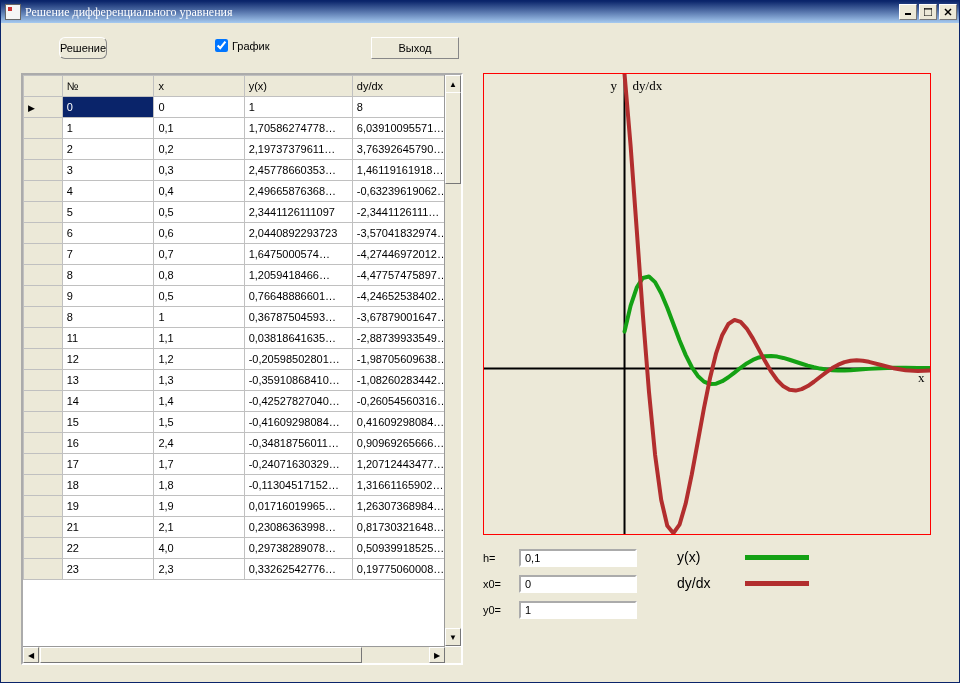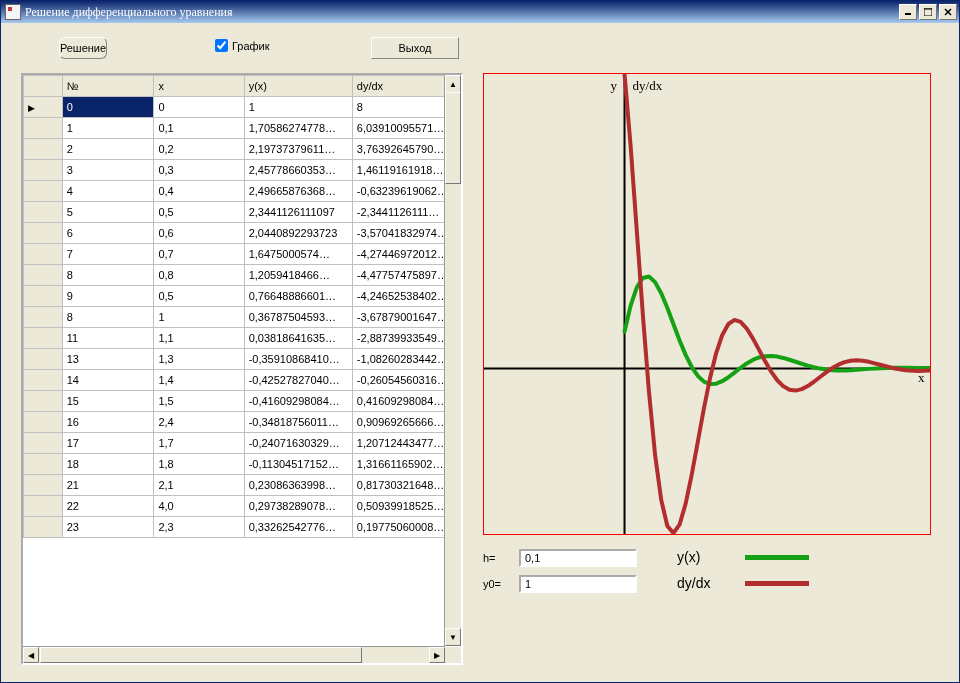--- a/index.html
+++ b/index.html
@@ -179,20 +179,27 @@
               </tr>
               <tr>
                 <td class="rowhead"></td>
                 <td class="c1">11</td>
                 <td>1,1</td>
                 <td>0,03818641635…</td>
                 <td>-2,88739933549…</td>
               </tr>
               <tr>
                 <td class="rowhead"></td>
+                <td class="c1">12</td>
+                <td>1,2</td>
+                <td>-0,20598502801…</td>
+                <td>-1,98705609638…</td>
+              </tr>
+              <tr>
+                <td class="rowhead"></td>
                 <td class="c1">13</td>
                 <td>1,3</td>
                 <td>-0,35910868410…</td>
                 <td>-1,08260283442…</td>
               </tr>
               <tr>
                 <td class="rowhead"></td>
                 <td class="c1">14</td>
                 <td>1,4</td>
                 <td>-0,42527827040…</td>
@@ -218,20 +225,27 @@
                 <td>1,7</td>
                 <td>-0,24071630329…</td>
                 <td>1,20712443477…</td>
               </tr>
               <tr>
                 <td class="rowhead"></td>
                 <td class="c1">18</td>
                 <td>1,8</td>
                 <td>-0,11304517152…</td>
                 <td>1,31661165902…</td>
+              </tr>
+              <tr>
+                <td class="rowhead"></td>
+                <td class="c1">19</td>
+                <td>1,9</td>
+                <td>0,01716019965…</td>
+                <td>1,26307368984…</td>
               </tr>
               <tr>
                 <td class="rowhead"></td>
                 <td class="c1">21</td>
                 <td>2,1</td>
                 <td>0,23086363998…</td>
                 <td>0,81730321648…</td>
               </tr>
               <tr>
                 <td class="rowhead"></td>
@@ -274,20 +288,24 @@
               <path d="M140.52054794520546 0 L146.63013698630135 72.16480000000001 L152.73972602739724 155.88480000000004 L158.84931506849315 240.6352 L164.95890410958904 317.6576 L171.06849315068493 380.6592 L177.17808219178082 425.776 L183.28767123287673 451.6832 L189.3972602739726 459.1904 L195.50684931506848 450.6896 L201.61643835616437 429.7872 L207.72602739726025 400.6416 L213.83561643835617 367.52160000000003 L219.94520547945206 334.25440000000003 L226.05479452054794 304.00480000000005 L232.16438356164383 279.09119999999996 L238.27397260273975 260.912 L244.3835616438356 249.9824 L250.49315068493146 245.9344 L256.6027397260274 247.92159999999998 L262.7123287671233 254.54559999999998 L268.8219178082192 264.33439999999996 L274.9315068493151 275.66880000000003 L281.04109589041093 287.1136 L287.1506849315068 297.6752 L293.2602739726027 306.2128 L299.36986301369865 312.3216 L305.4794520547945 315.744 L311.5890410958904 316.5904 L317.6986301369863 315.15520000000004 L323.8082191780822 312.0272 L329.91780821917814 307.7584 L336.027397260274 303.0112 L342.13698630136986 298.3376 L348.2465753424657 294.1056 L354.35616438356163 290.64639999999997 L360.4657534246576 288.144 L366.57534246575347 286.7088 L372.6849315068493 286.2672 L378.7945205479452 286.7088 L384.9041095890411 287.8128 L397.1232876712329 291.0144 L409.3424657534247 294.1792 L421.56164383561645 296.24 L433.7808219178082 296.9392 L446 296.49760000000003 " stroke="#b22e2e" stroke-width="4" fill="none" stroke-linejoin="round" stroke-linecap="round"></path>
             </svg>
         </div>
         <div class="params">
           <div class="paramlabels">
             <div class="paramrow">
               <label>h=</label>
               <input value="0,1" style="">
             </div>
             <div class="paramrow">
+              <label>x0=</label>
+              <input value="0" style="">
+            </div>
+            <div class="paramrow">
               <label>y0=</label>
               <input value="1" style="">
             </div>
           </div>
           <div class="legend">
             <div class="legrow">
               <span style="width:50px;">y(x)</span>
               <div class="swatch sw-green"></div>
             </div>
             <div class="legrow">

